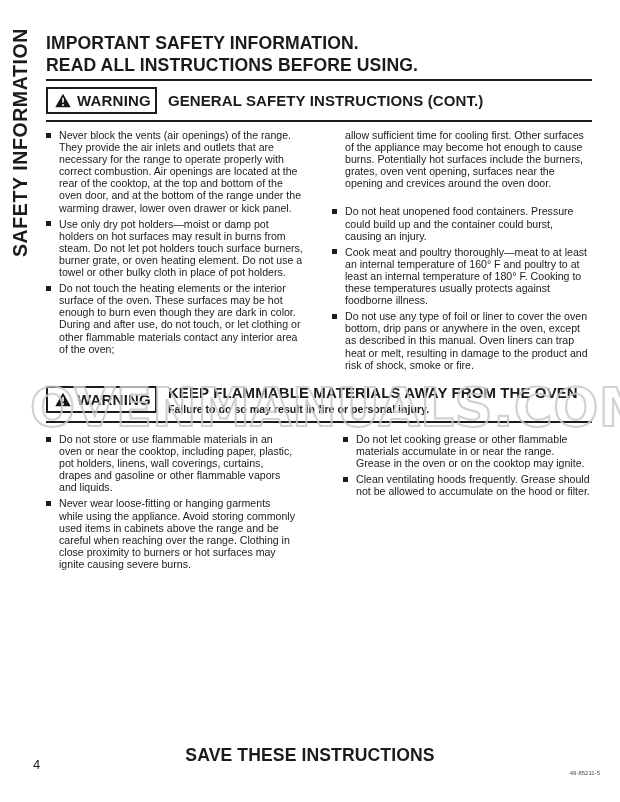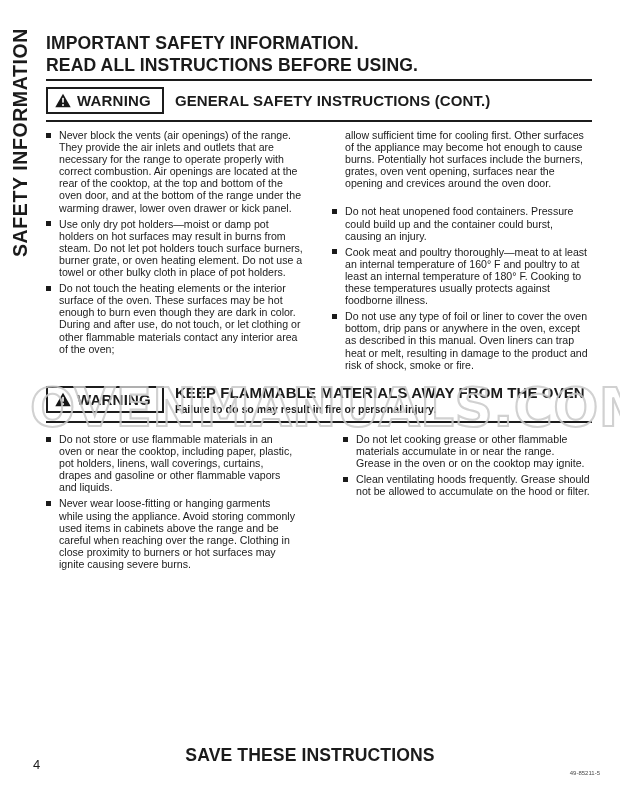--- a/index.html
+++ b/index.html
@@ -20,21 +20,21 @@
   .rule { border:none; border-top:2px solid #1c1c1c; margin:0; height:0; }
   .rule1 { top:79px; }
   .rule2 { top:120px; }
   .rule3 { top:421px; }
 
   .warning-row { display:flex; align-items:center; gap:11px; }
   .warning-row1 { top:87px; }
   .warning-row2 { top:384px; align-items:center; }
   .warning-badge {
     display:inline-flex; align-items:center; gap:6px; flex:none;
-    border:2px solid #1c1c1c; padding:3px 11px 3px 7px;
+    border:2px solid #1c1c1c; padding:3px 4px 3px 7px;
     font-weight:bold; font-size:15px; letter-spacing:0.2px; background:#fff;
   }
   .warning-badge svg { display:block; }
   .warning-heading { font-size:15px; font-weight:bold; letter-spacing:0.1px; white-space:nowrap; }
   .warning-heading .suffix { font-weight:bold;margin-top:36px; }
   .warning2-text { display:flex; flex-direction:column; }
   .warning2-title { font-size:15px; font-weight:bold; white-space:nowrap; letter-spacing:0.1px; }
   .warning2-sub { font-size:10.6px; font-weight:bold; margin-top:2px; }
 
   .columns { display:flex; gap:26px; }

